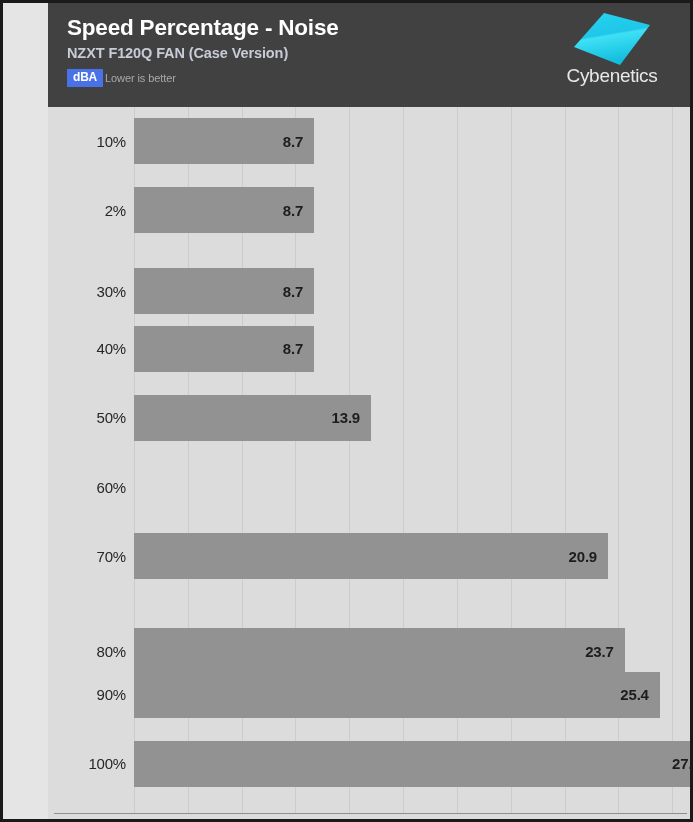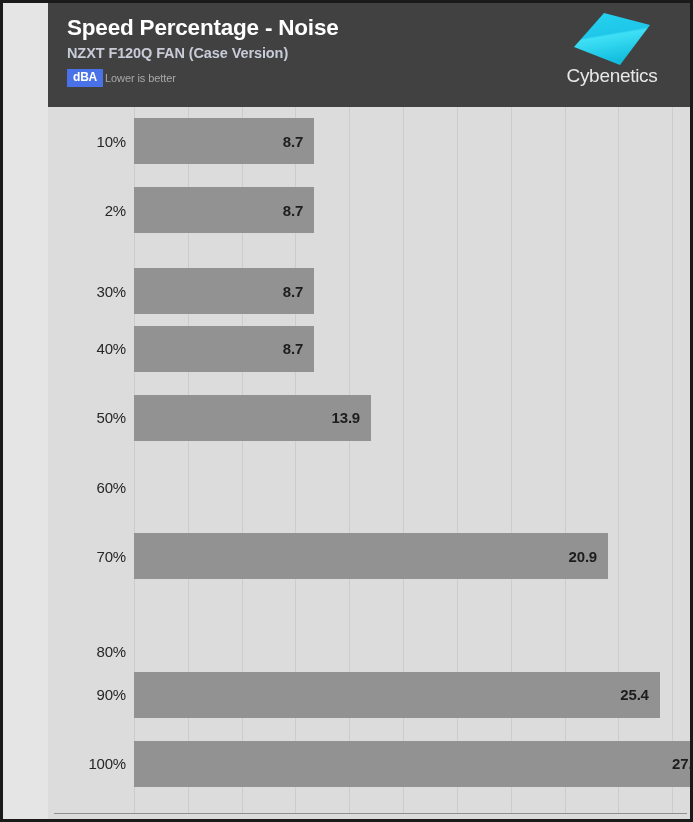--- a/index.html
+++ b/index.html
@@ -263,20 +263,25 @@
         <div class="bar-row" style="top: 426.2px;">
           <div class="cat-label">70%</div>
           <div class="bar-wrap">
             <div class="bar" style="width: 474px; background: rgb(146, 146, 146);">
               <span class="bar-value">20.9</span>
             </div>
           </div>
         </div>
         <div class="bar-row" style="top: 521px;">
           <div class="cat-label">80%</div>
+          <div class="bar-wrap">
+            <div class="bar" style="width: 490.573px; background: rgb(146, 146, 146);">
+              <span class="bar-value">23.7</span>
+            </div>
+          </div>
         </div>
         <div class="bar-row" style="top: 564.6px;">
           <div class="cat-label">90%</div>
           <div class="bar-wrap">
             <div class="bar" style="width: 525.762px; background: rgb(146, 146, 146);">
               <span class="bar-value">25.4</span>
             </div>
           </div>
         </div>
         <div class="bar-row" style="top: 633.8px;">

